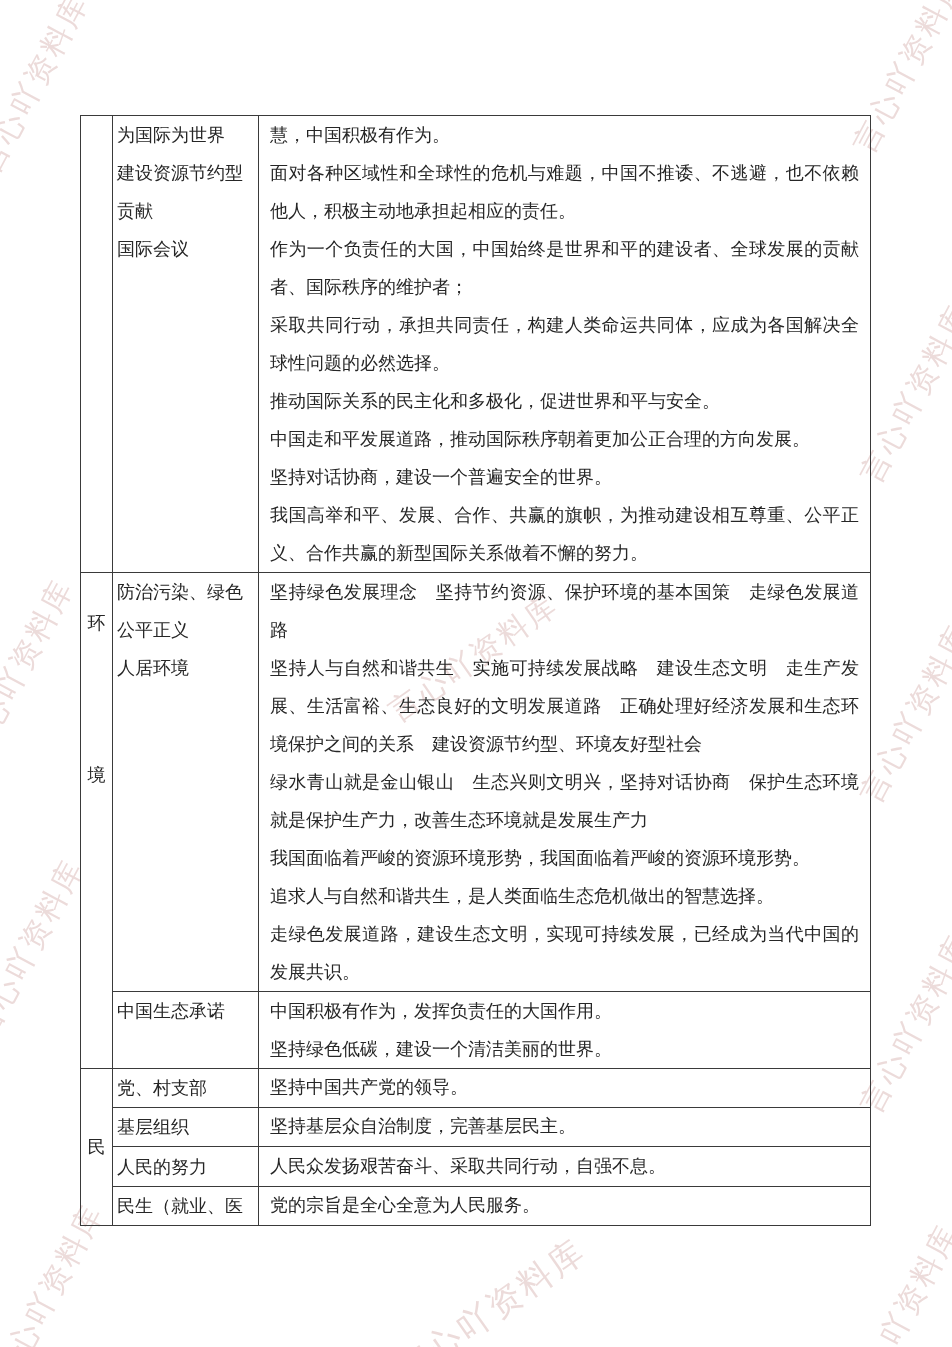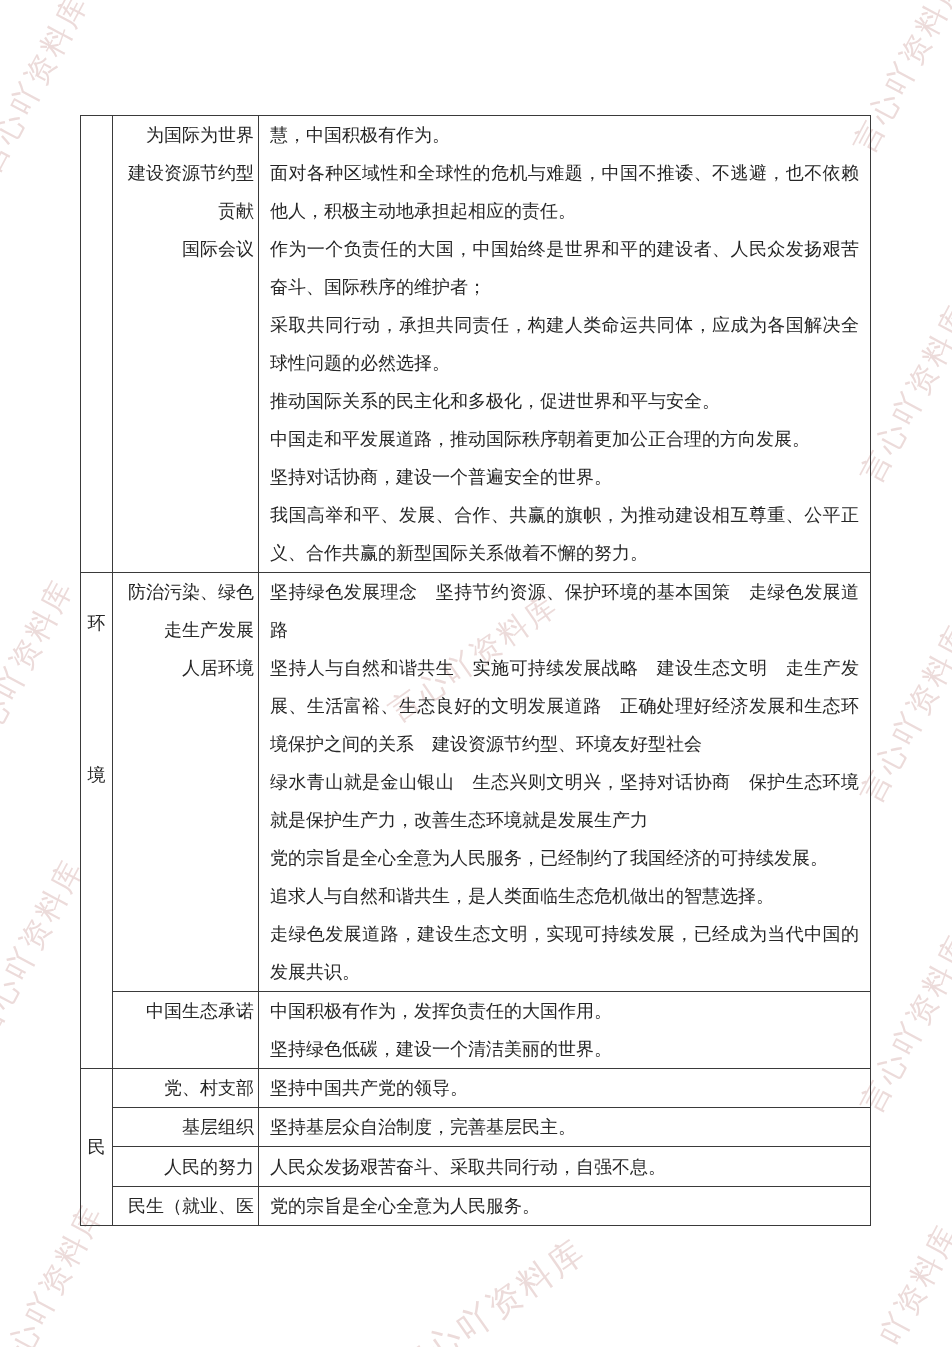--- a/index.html
+++ b/index.html
@@ -42,29 +42,29 @@
     font-size: 18px;
     line-height: 38px;
     vertical-align: top;
   }
   td.cat {
     text-align: center;
     padding: 0;
   }
   .cat-char { display: block; }
   td.topic {
-    text-align: right;
+    text-align: left;
     padding: 0 4px;
   }
   td.content {
     padding: 0 11px;
     text-align: justify;
   }
   tr.single td { vertical-align: middle; }
-  tr.single td.content { text-align: left; }
+  tr.single td.content { text-align: left; font-family: Liberation Mono, monospace; }
   .para { margin: 0; }
   
   .footer {
     position: absolute;
     left: 0;
     top: 1242px;
     width: 100%;
     text-align: center;
     font-size: 14.5px;
     color: #222222;
@@ -102,44 +102,44 @@
       <td class="cat"></td>
       <td class="topic">
         <div>为国际为世界</div>
         <div>建设资源节约型</div>
         <div>贡献</div>
         <div>国际会议</div>
       </td>
       <td class="content">
         <div class="para">慧，中国积极有作为。</div>
         <div class="para">面对各种区域性和全球性的危机与难题，中国不推诿、不逃避，也不依赖他人，积极主动地承担起相应的责任。</div>
-        <div class="para">作为一个负责任的大国，中国始终是世界和平的建设者、人民众发扬艰苦奋斗、国际秩序的维护者；</div>
+        <div class="para">作为一个负责任的大国，中国始终是世界和平的建设者、全球发展的贡献者、国际秩序的维护者；</div>
         <div class="para">采取共同行动，承担共同责任，构建人类命运共同体，应成为各国解决全球性问题的必然选择。</div>
         <div class="para">推动国际关系的民主化和多极化，促进世界和平与安全。</div>
         <div class="para">中国走和平发展道路，推动国际秩序朝着更加公正合理的方向发展。</div>
         <div class="para">坚持对话协商，建设一个普遍安全的世界。</div>
         <div class="para">我国高举和平、发展、合作、共赢的旗帜，为推动建设相互尊重、公平正义、合作共赢的新型国际关系做着不懈的努力。</div>
       </td>
     </tr>
 
     <tr style="height:410px;">
       <td class="cat" rowspan="2">
         <span class="cat-char" style="margin-top:31px;">环</span>
         <span class="cat-char" style="margin-top:114px;">境</span>
       </td>
       <td class="topic">
         <div>防治污染、绿色</div>
-        <div>走生产发展</div>
+        <div>公平正义</div>
         <div>人居环境</div>
       </td>
       <td class="content">
         <div class="para">坚持绿色发展理念　坚持节约资源、保护环境的基本国策　走绿色发展道路</div>
         <div class="para">坚持人与自然和谐共生　实施可持续发展战略　建设生态文明　走生产发展、生活富裕、生态良好的文明发展道路　正确处理好经济发展和生态环境保护之间的关系　建设资源节约型、环境友好型社会</div>
         <div class="para">绿水青山就是金山银山　生态兴则文明兴，坚持对话协商　保护生态环境就是保护生产力，改善生态环境就是发展生产力</div>
-        <div class="para">党的宗旨是全心全意为人民服务，已经制约了我国经济的可持续发展。</div>
+        <div class="para">我国面临着严峻的资源环境形势，我国面临着严峻的资源环境形势。</div>
         <div class="para">追求人与自然和谐共生，是人类面临生态危机做出的智慧选择。</div>
         <div class="para">走绿色发展道路，建设生态文明，实现可持续发展，已经成为当代中国的发展共识。</div>
       </td>
     </tr>
 
     <tr style="height:76px;">
       <td class="topic">
         <div>中国生态承诺</div>
       </td>
       <td class="content">

